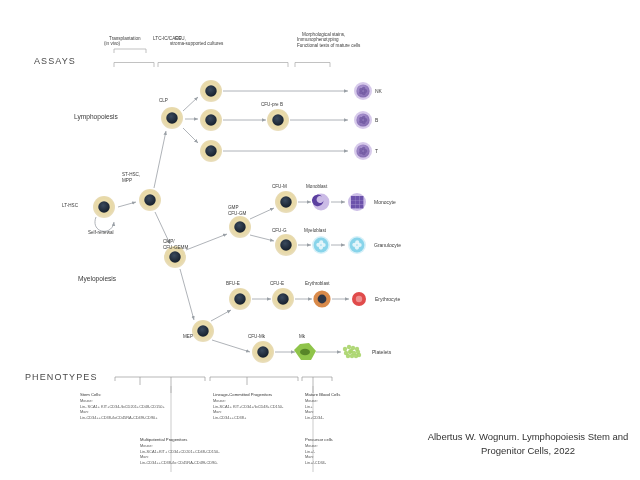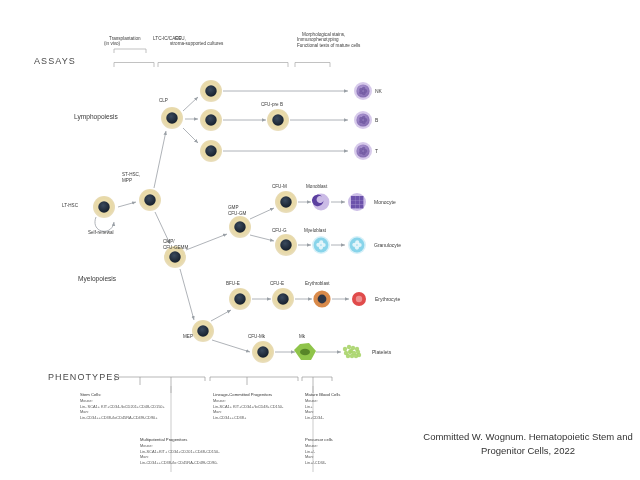--- a/index.html
+++ b/index.html
@@ -251,21 +251,21 @@
         <circle cx="358" cy="352" r="2.2" fill="#a8d46a" opacity="0.9"></circle>
         <circle cx="348" cy="356" r="2.2" fill="#a8d46a" opacity="0.9"></circle>
         <circle cx="352" cy="356" r="2.2" fill="#a8d46a" opacity="0.9"></circle>
         <circle cx="356" cy="356" r="2.2" fill="#a8d46a" opacity="0.9"></circle>
         <circle cx="359" cy="355" r="2.2" fill="#a8d46a" opacity="0.9"></circle>
         <circle cx="351" cy="351" r="2.2" fill="#a8d46a" opacity="0.9"></circle>
       </g>
     </svg>
 
   <div class="abs section-title" style="left:34px;top:56px;">ASSAYS</div>
-  <div class="abs section-title" style="left:25px;top:372px;margin-left:23px;">PHENOTYPES</div>
+  <div class="abs section-title" style="left:25px;top:372px;">PHENOTYPES</div>
 
   <div class="abs lbl" style="left:104px;top:30px;">
     <span>Transplantation</span><br><span>(in vivo)</span>
   </div>
   <div class="abs lbl" style="left:148px;top:30px;">
     <span>LTC-IC/CAFC</span>
   </div>
   <div class="abs lbl" style="left:170px;top:30px;">
     <span>CFU,</span><br><span>stroma-supported cultures</span>
   </div>
@@ -317,15 +317,15 @@
   <div class="abs" style="left:140px;top:437px;width:110px;">
     <div class="phen-h">Multipotential Progenitors</div>
     <div class="phen"><div>Mouse:</div><div>Lin-SCA1+KIT+ CD34+CD201+CD48-CD150-</div><div>Man:</div><div>Lin-CD34++CD38-/lo CD45RA-CD49f-CD90-</div></div>
   </div>
   <div class="abs" style="left:305px;top:437px;width:95px;">
     <div class="phen-h">Precursor cells</div>
     <div class="phen"><div>Mouse:</div><div>Lin+/-</div><div>Man:</div><div>Lin+/-CD34-</div></div>
   </div>
 
   <div class="abs caption" style="left:420px;top:430px;width:216px;">
-    <span>Committed W. Wognum. Hematopoietic Stem and</span><br><span>Progenitor Cells, 2022</span>
+    <span>Albertus W. Wognum. Lymphopoiesis Stem and</span><br><span>Progenitor Cells, 2022</span>
   </div>
 </div>
 
 </body></html>

